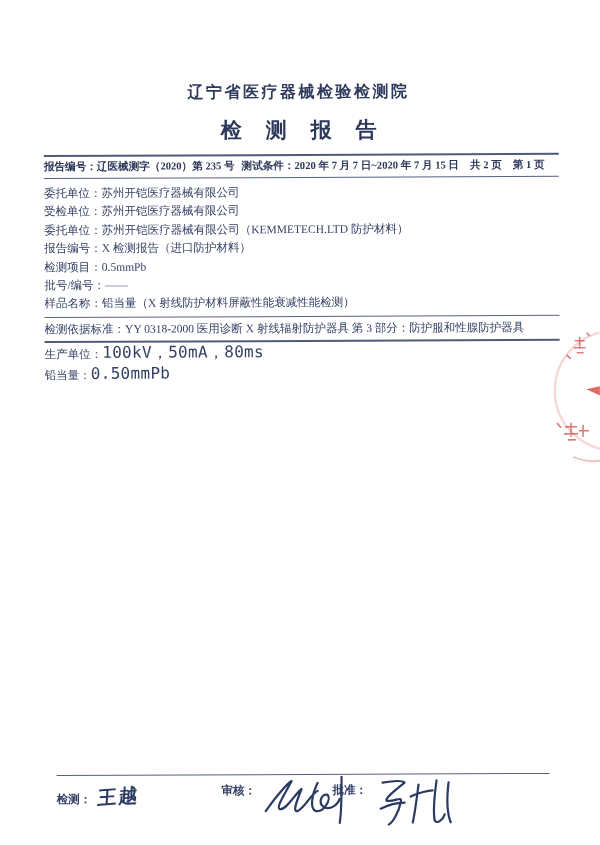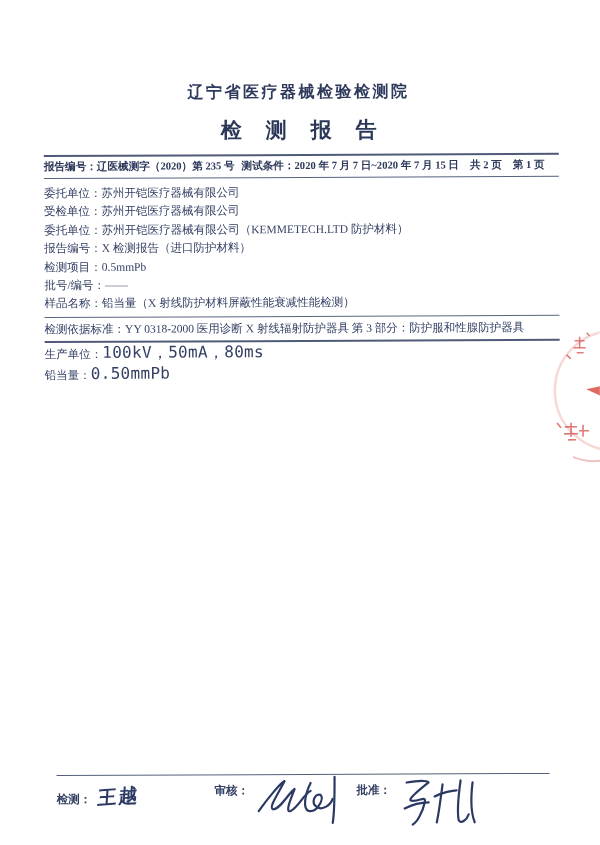--- a/index.html
+++ b/index.html
@@ -31,22 +31,22 @@
   .std-row .flabel{font-weight:400;}
   .rule2{border:none;border-top:2px solid #4e5a78;margin:0;}
   .result-row{line-height:19.5px;font-size:11.5px;color:#333f63;}
   .result-row:first-of-type{padding-top:4px;}
   .result-row .rvalue{font-family:"DejaVu Sans Mono",monospace;font-size:16px;letter-spacing:0.3px;}
   
   .footer-rule{position:absolute;left:55px;right:52px;top:774px;border-top:1.5px solid #555f7a;}
   .footer{position:absolute;top:783px;left:55px;right:30px;height:55px;font-size:11.5px;font-weight:600;color:#333f63;}
   .sig-block{position:absolute;top:0;white-space:nowrap;}
   .sig-tester{left:0;}
-  .sig-reviewer{left:158px;}
-  .sig-approver{left:300px;}
+  .sig-reviewer{left:165px;}
+  .sig-approver{left:276px;}
   .hand-name{
     display:inline-block;font-size:19px;font-weight:700;color:#2b3a63;
     transform:rotate(-4deg) skewX(-8deg);margin-left:6px;letter-spacing:2px;
   }
   .sig-svg{position:absolute;overflow:visible;}
   
   .stamp{position:absolute;left:543px;top:316px;width:57px;height:155px;overflow:hidden;}
   .stamp svg{position:absolute;left:0;top:0;}
 </style>
 </head>

